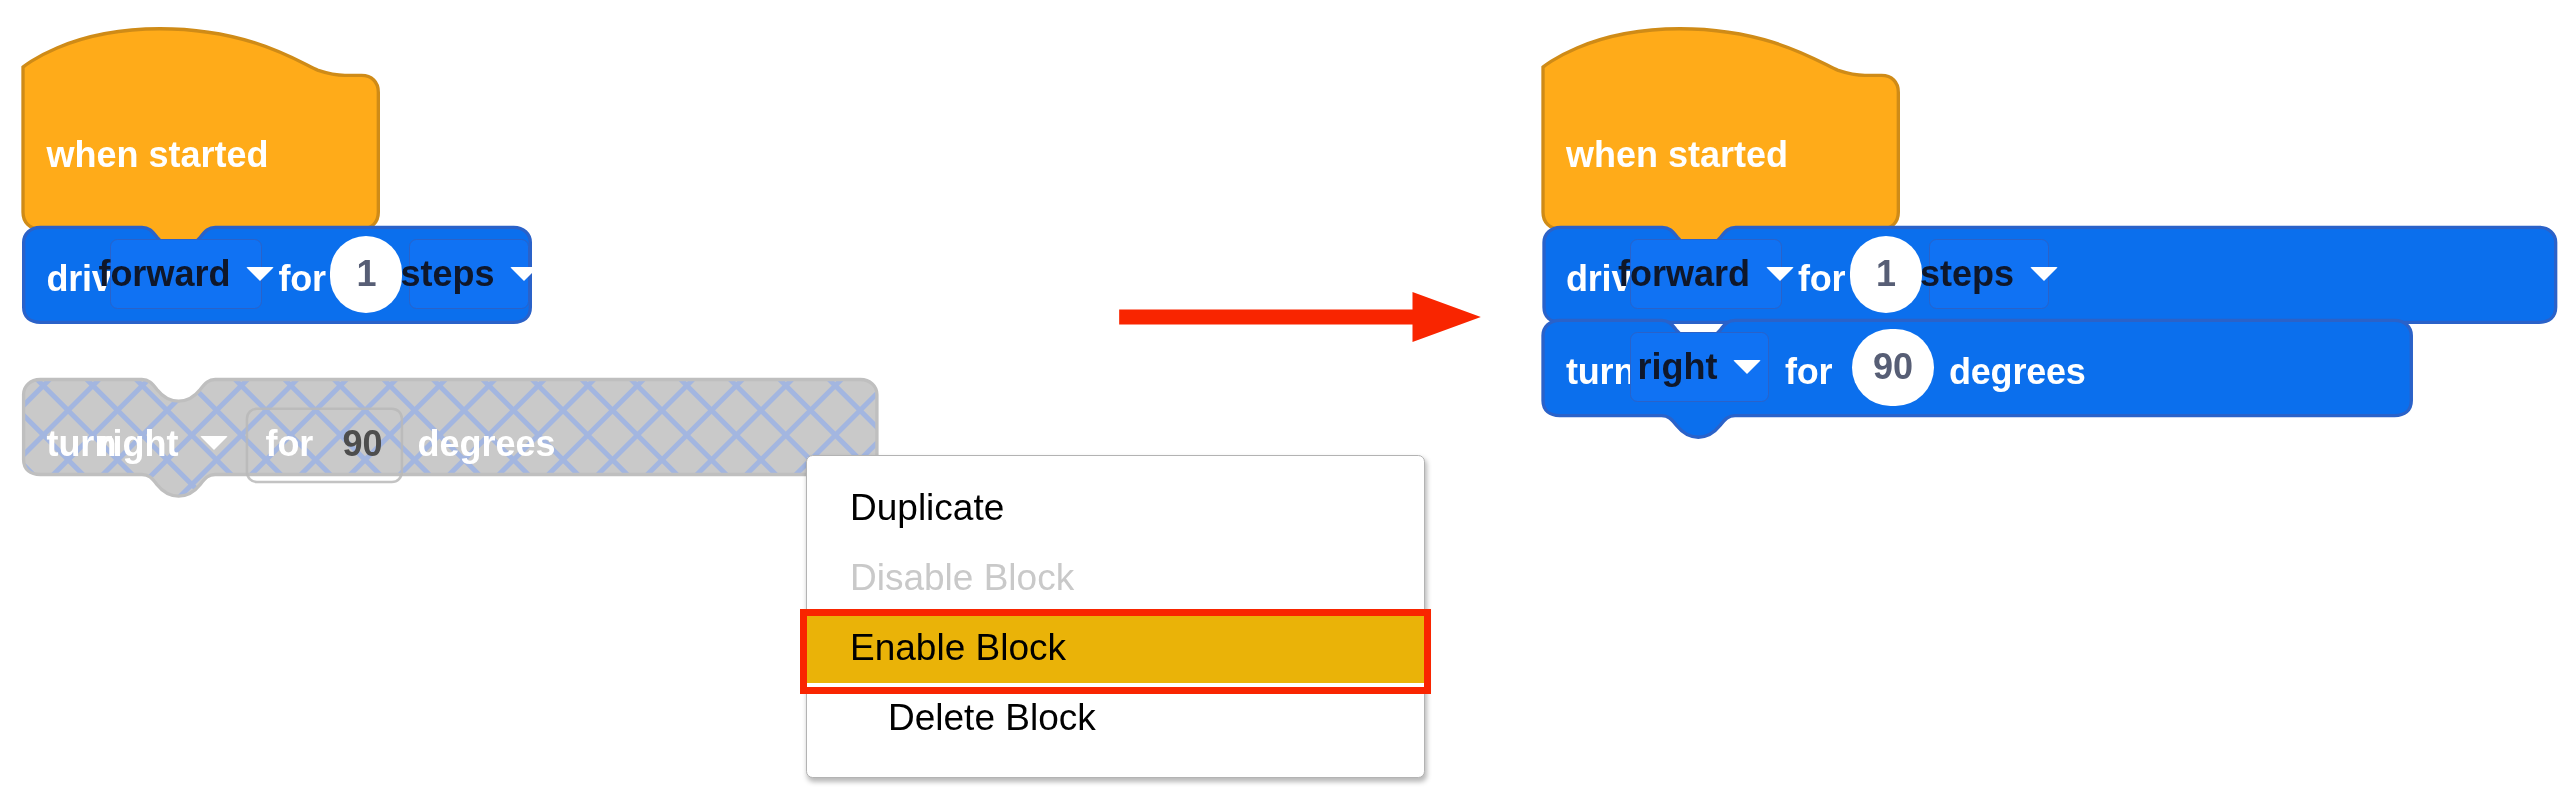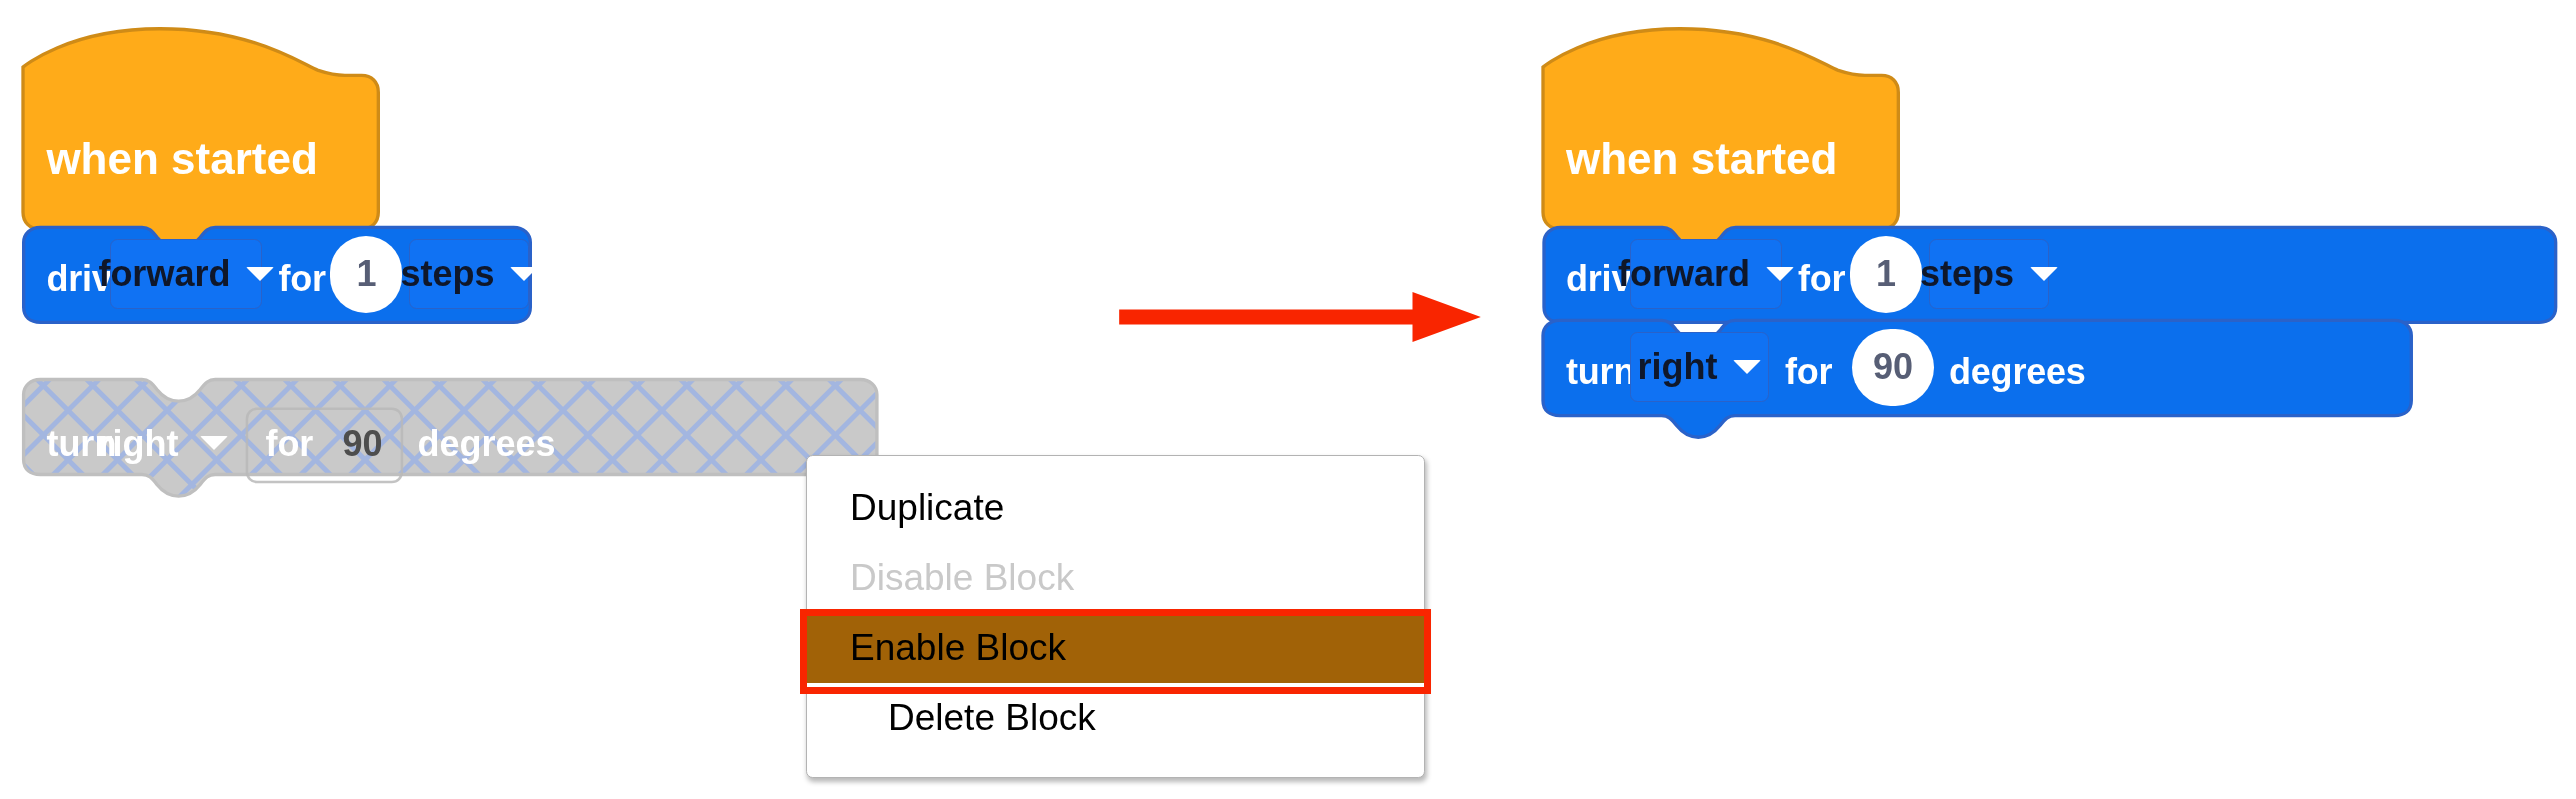--- a/index.html
+++ b/index.html
@@ -21,21 +21,21 @@
     font-size:36px;
     line-height:1;
     white-space:nowrap;
     letter-spacing:-0.2px;
     -webkit-font-smoothing:antialiased;
   }
   .hat-label{
     position:absolute;
     color:#ffffff;
     font-weight:bold;
-    font-size:44px;
+    font-size:36px;
     line-height:1;
     white-space:nowrap;
   }
 
   
   .dd{
     position:absolute;
     box-sizing:border-box;
     border-radius:7.5px;
     display:flex;
@@ -100,21 +100,21 @@
     position:absolute;
     left:0;right:0;
     display:flex;align-items:center;
     padding-left:43px;
     font-size:37px;
     color:#000000;
     box-sizing:border-box;
     white-space:nowrap;
   }
   .menu-item.disabled{color:#c9c9c9;}
-  .menu-item.highlight{background:#a16207;}
+  .menu-item.highlight{background:#eab308;}
   .menu-hl-box{
     position:absolute;
     border:7.5px solid #f92500;
     box-sizing:border-box;
     pointer-events:none;
   }
 
   
   .arrow{position:absolute;}
   .arrow svg{display:block;overflow:visible;}

